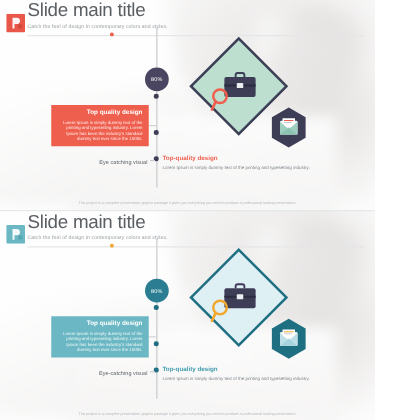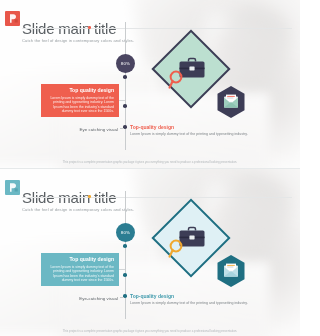--- a/index.html
+++ b/index.html
@@ -24,21 +24,21 @@
       background:linear-gradient(185deg,#fdfdfd 0%,#f1efee 55%,#e9e7e6 100%);
       filter:blur(6px);opacity:.9;}
   .bg .b5{position:absolute;left:74%;top:4%;width:22%;height:42%;
       background:linear-gradient(200deg,#a9a5a3,#d6d2d0);filter:blur(9px);opacity:.55;
       transform:rotate(24deg);border-radius:40%;}
   .bg .veil{position:absolute;inset:0;background:rgba(255,255,255,.52);}
 
   
   .logo{position:absolute;left:5px;top:11px;width:15px;height:15px;border-radius:1px;}
   .logo svg{display:block;}
-  .titlewrap{position:absolute;left:22px;top:20px;}
+  .titlewrap{position:absolute;left:22px;top:0;}
   .s-title{font-size:15px;line-height:17px;font-weight:400;letter-spacing:-.2px;color:#5a5f63;
            white-space:nowrap;}
   .s-sub{font-size:4.1px;line-height:6px;color:#9aa0a4;margin-top:1px;white-space:nowrap;
          letter-spacing:.1px;}
   .hrule{position:absolute;left:22px;right:8px;top:27.5px;height:1px;background:#e4e6e7;}
   .hrule-tick{position:absolute;left:88px;top:26px;width:2.5px;height:2.5px;border-radius:50%;}
 
   
   .axis{position:absolute;left:125px;top:22px;width:1px;height:128px;background:#c9ccce;}
   .badge{position:absolute;left:116px;top:54px;width:19px;height:19px;border-radius:50%;

